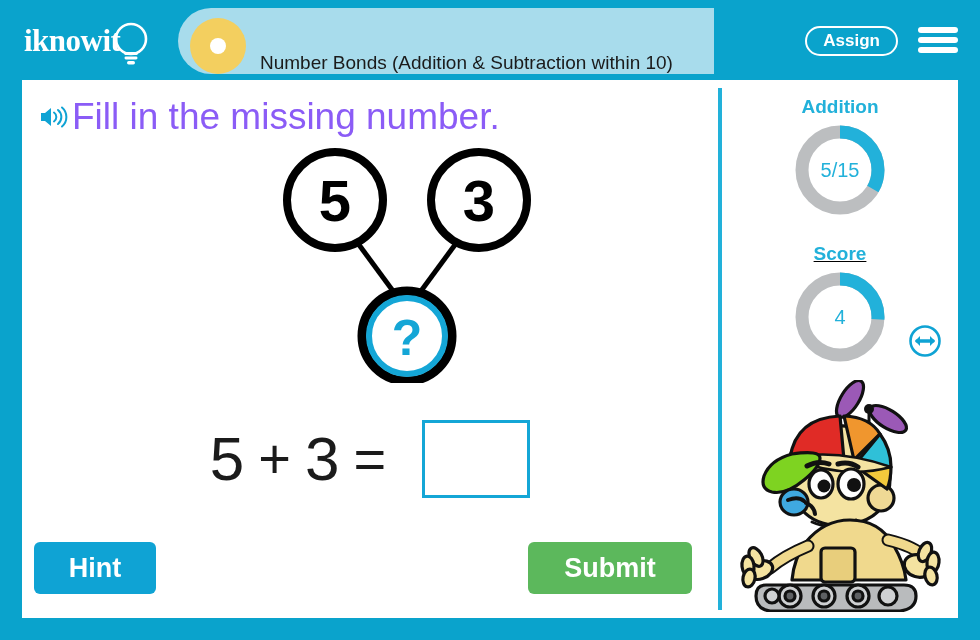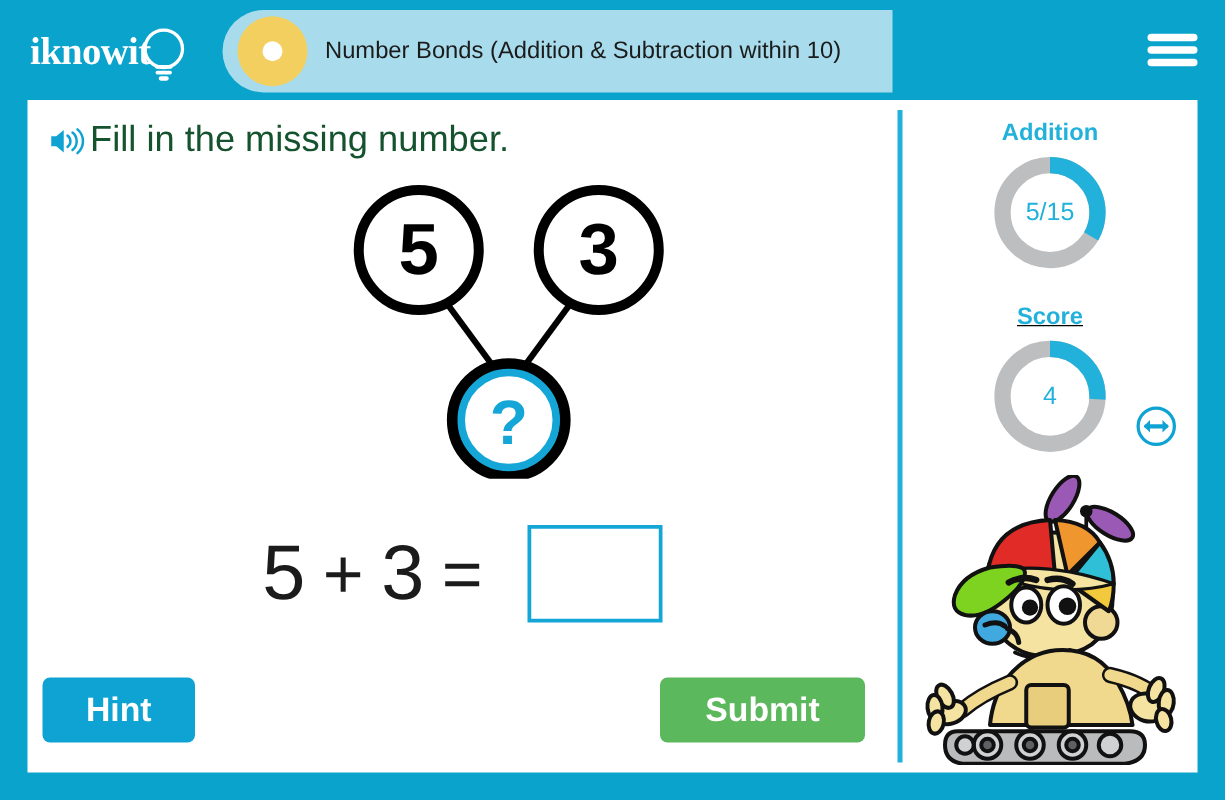--- a/index.html
+++ b/index.html
@@ -45,21 +45,21 @@
     width: 48px; height: 48px;
   }
 
   .title-pill {
     position: absolute;
     left: 178px; top: 8px;
     width: 536px; height: 66px;
     background: #a8dcec;
     border-radius: 34px 0 0 34px;
     display: flex;
-    align-items: center;
+    align-items: flex-end;
   }
   .title-dot {
     width: 56px; height: 56px;
     margin-left: 12px;
     border-radius: 50%;
     background: #f3cf5f;
     display: flex;
     align-items: center;
     justify-content: center;
     flex: 0 0 auto;
@@ -135,22 +135,22 @@
     left: 16px; top: 16px;
     display: flex;
     align-items: center;
   }
   .speaker-icon {
     width: 30px; height: 26px;
     flex: 0 0 auto;
   }
   .prompt-text {
     margin-left: 4px;
-    font-size: 29px;
-    color: #14532d;
+    font-size: 37px;
+    color: #8b5cf6;
     white-space: nowrap;
   }
 
   .bond {
     position: absolute;
     left: 240px; top: 58px;
     width: 290px; height: 245px;
   }
 
   .equation {
@@ -274,20 +274,21 @@
       </svg>
     </div>
 
     <div class="title-pill">
       <div class="title-dot">
         <div class="title-dot-inner"></div>
       </div>
       <div class="title-text">Number Bonds (Addition &amp; Subtraction within 10)</div>
     </div>
 
+    <button class="assign-btn">Assign</button>
 
     <div class="menu-btn">
       <div class="menu-bar"></div>
       <div class="menu-bar"></div>
       <div class="menu-bar"></div>
     </div>
   </div>
 
   <div class="card">
 

